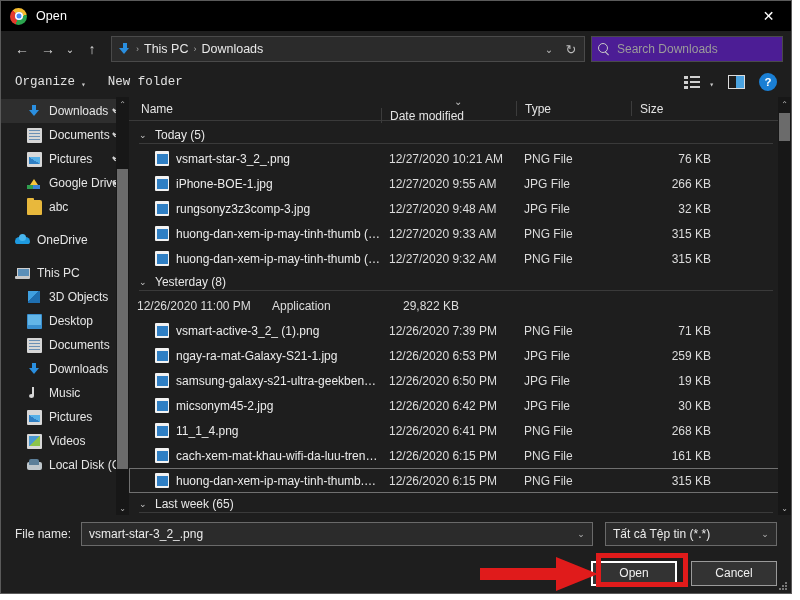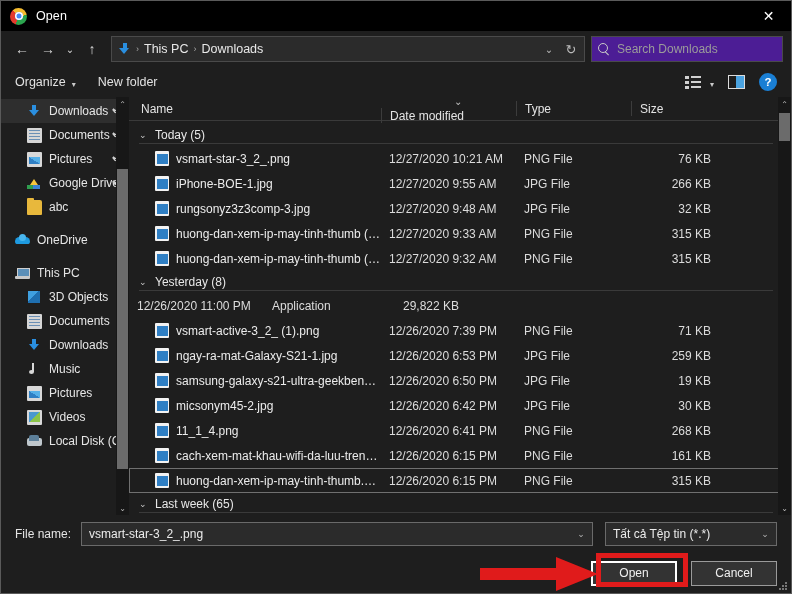--- a/index.html
+++ b/index.html
@@ -57,21 +57,21 @@
     display:flex; align-items:center; padding:0 6px; flex:0 0 192px; }
   #search-icon { width:12px; height:12px; position:relative; flex:0 0 12px; margin-right:7px; }
   #search-icon::before { content:""; position:absolute; left:0; top:0; width:8px; height:8px;
     border:1.3px solid #c8c8c8; border-radius:50%; }
   #search-icon::after { content:""; position:absolute; left:7px; top:7.5px; width:4.5px; height:1.3px;
     background:#c8c8c8; transform:rotate(45deg); transform-origin:left center; }
   #search-ph { color:#9b9b9b; font-size:12px; }
 
   
   #cmdbar { height:30px; flex:0 0 30px; display:flex; align-items:center; background:#1e1e1e; padding:0 14px; }
-  .cmditem { color:#e2e2e2; font-size:12.5px; display:flex; align-items:flex-end; margin-right:22px; }
+  .cmditem { color:#e2e2e2; font-size:12.5px; display:flex; align-items:flex-end; margin-right:22px;font-family:Liberation Mono, monospace; }
   .caret { font-size:8px; margin-left:6px; color:#c9c9c9; }
   #cmd-spacer { flex:1; }
   #view-icon { width:16px; height:13px; position:relative; margin-right:3px; }
   #view-icon .vcol { position:absolute; left:0; width:4px; height:3px; background:#d0d0d0; }
   #view-icon .vrow { position:absolute; left:6px; width:10px; height:2px; background:#d0d0d0; }
   #pane-icon { width:17px; height:14px; border:1.5px solid #dcdcdc; display:flex; margin:0 14px; }
   #pane-icon .pleft { width:45%; background:#1e1e1e; }
   #pane-icon .pright { flex:1; background:#4aa3e0; }
   #help-btn { width:18px; height:18px; border-radius:50%; background:#1a7fd4; color:#ffffff;
     font-size:11.5px; font-weight:bold; display:flex; align-items:center; justify-content:center; }
@@ -296,20 +296,24 @@
           <div class="gap"></div>
           <div class="side-item">
             <span class="side-ico ic-pc"></span>
             <span class="side-label">This PC</span>
           </div>
           <div class="side-item indent">
             <span class="side-ico ic-3d"></span>
             <span class="side-label">3D Objects</span>
           </div>
           <div class="side-item indent">
+            <span class="side-ico ic-desktop"></span>
+            <span class="side-label">Desktop</span>
+          </div>
+          <div class="side-item indent">
             <span class="side-ico ic-doc"></span>
             <span class="side-label">Documents</span>
           </div>
           <div class="side-item indent">
             <span class="side-ico ic-download"></span>
             <span class="side-label">Downloads</span>
           </div>
           <div class="side-item indent">
             <span class="side-ico ic-music"></span>
             <span class="side-label">Music</span>

